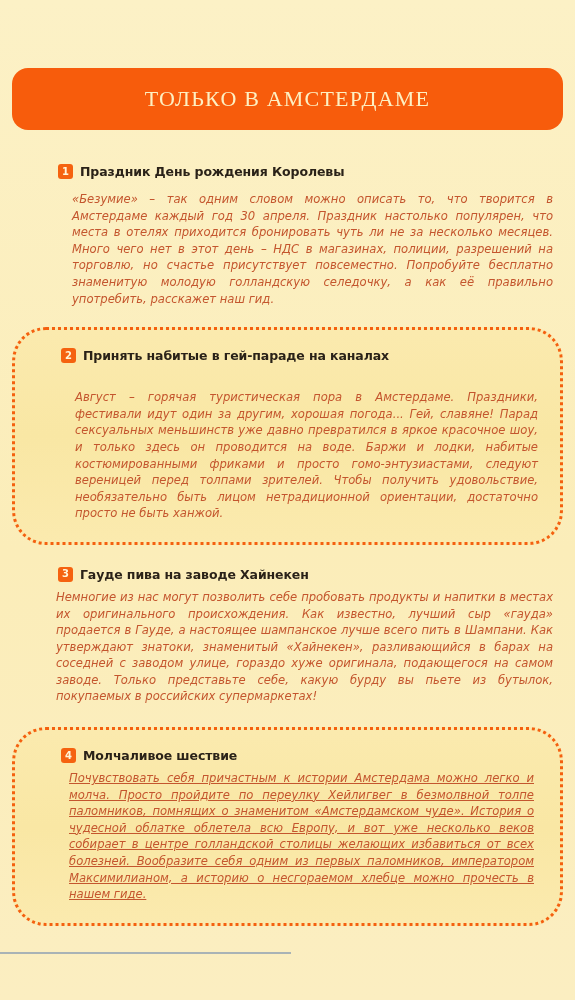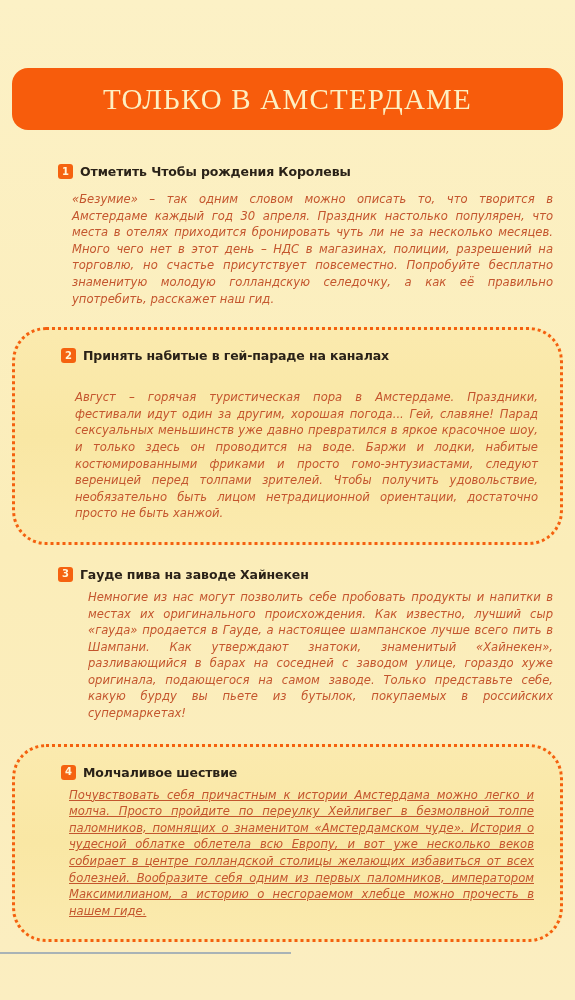--- a/index.html
+++ b/index.html
@@ -30,21 +30,21 @@
     height: 62px;
     background: #f75c0c;
     border-radius: 16px;
     display: flex;
     align-items: center;
     justify-content: center;
     box-sizing: border-box;
   }
   .banner-title {
     font-family: "Liberation Serif", "DejaVu Serif", serif;
-    font-size: 29px;
+    font-size: 22px;
     line-height: 1;
     letter-spacing: 1.2px;
     color: #fdf0c3;
     font-weight: 400;
     white-space: nowrap;
   }
 
   
   .items {
     position: absolute;
@@ -92,21 +92,21 @@
     font-size: 11.6px;
     line-height: 16.6px;
     color: #c4562e;
     text-align: justify;
     text-justify: inter-word;
   }
 
   
   .item-1 .body-text { padding: 0 22px 0 72px; margin-top: 12px; }
   .item-2 .body-text { padding: 0 30px 0 72px; margin-top: 26px; }
-  .item-3 .body-text { padding: 0 22px 0 88px; }
+  .item-3 .body-text { padding: 0 22px 0 56px; }
   .item-4 .body-text { padding: 0 36px 0 66px; text-decoration: underline; }
 
   .item-1 { padding-top: 4px; padding-bottom: 20px; }
   .item-3 { padding-top: 22px; padding-bottom: 22px; }
 
   
   .framed {
     position: relative;
     margin: 0 12px;
     padding: 18px 0 20px 0;
@@ -136,21 +136,21 @@
 
   <div class="banner">
     <div class="banner-title">ТОЛЬКО В АМСТЕРДАМЕ</div>
   </div>
 
   <div class="items">
 
     <div class="item item-1">
       <div class="heading-row">
         <span class="badge">1</span>
-        <span class="heading-text">Отметить Чтобы рождения Королевы</span>
+        <span class="heading-text">Праздник День рождения Королевы</span>
       </div>
       <p class="body-text">«Безумие» – так одним словом можно описать то, что творится в Амстердаме каждый год 30 апреля. Праздник настолько популярен, что места в отелях приходится бронировать чуть ли не за несколько месяцев. Много чего нет в этот день – НДС в магазинах, полиции, разрешений на торговлю, но счастье присутствует повсеместно. Попробуйте бесплатно знаменитую молодую голландскую селедочку, а как её правильно употребить, расскажет наш гид.</p>
     </div>
 
     <div class="item item-2 framed">
       <div class="heading-row">
         <span class="badge">2</span>
         <span class="heading-text">Принять набитые в гей-параде на каналах</span>
       </div>
       <p class="body-text">Август – горячая туристическая пора в Амстердаме. Праздники, фестивали идут один за другим, хорошая погода... Гей, славяне! Парад сексуальных меньшинств уже давно превратился в яркое красочное шоу, и только здесь он проводится на воде. Баржи и лодки, набитые костюмированными фриками и просто гомо-энтузиастами, следуют вереницей перед толпами зрителей. Чтобы получить удовольствие, необязательно быть лицом нетрадиционной ориентации, достаточно просто не быть ханжой.</p>

